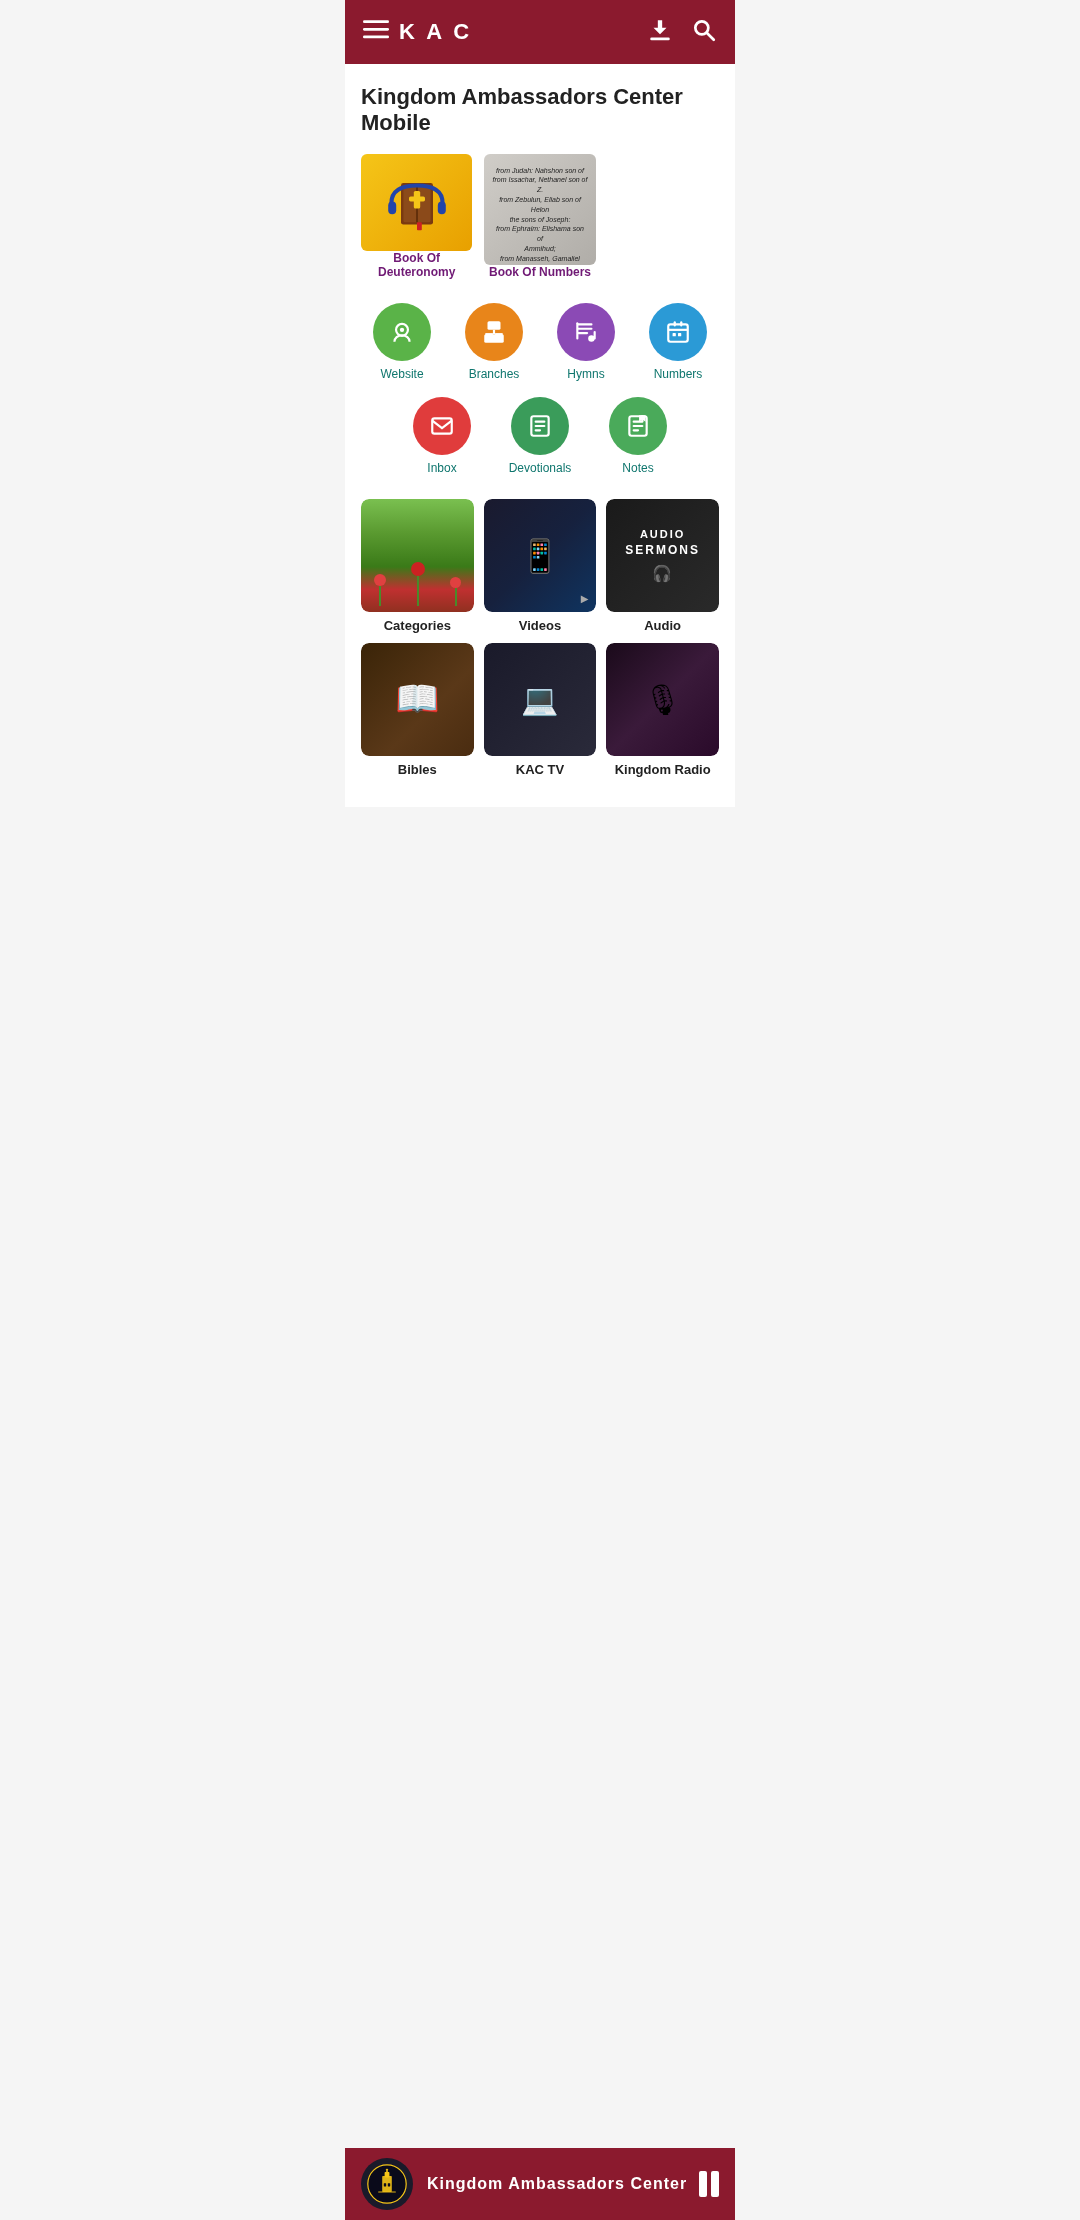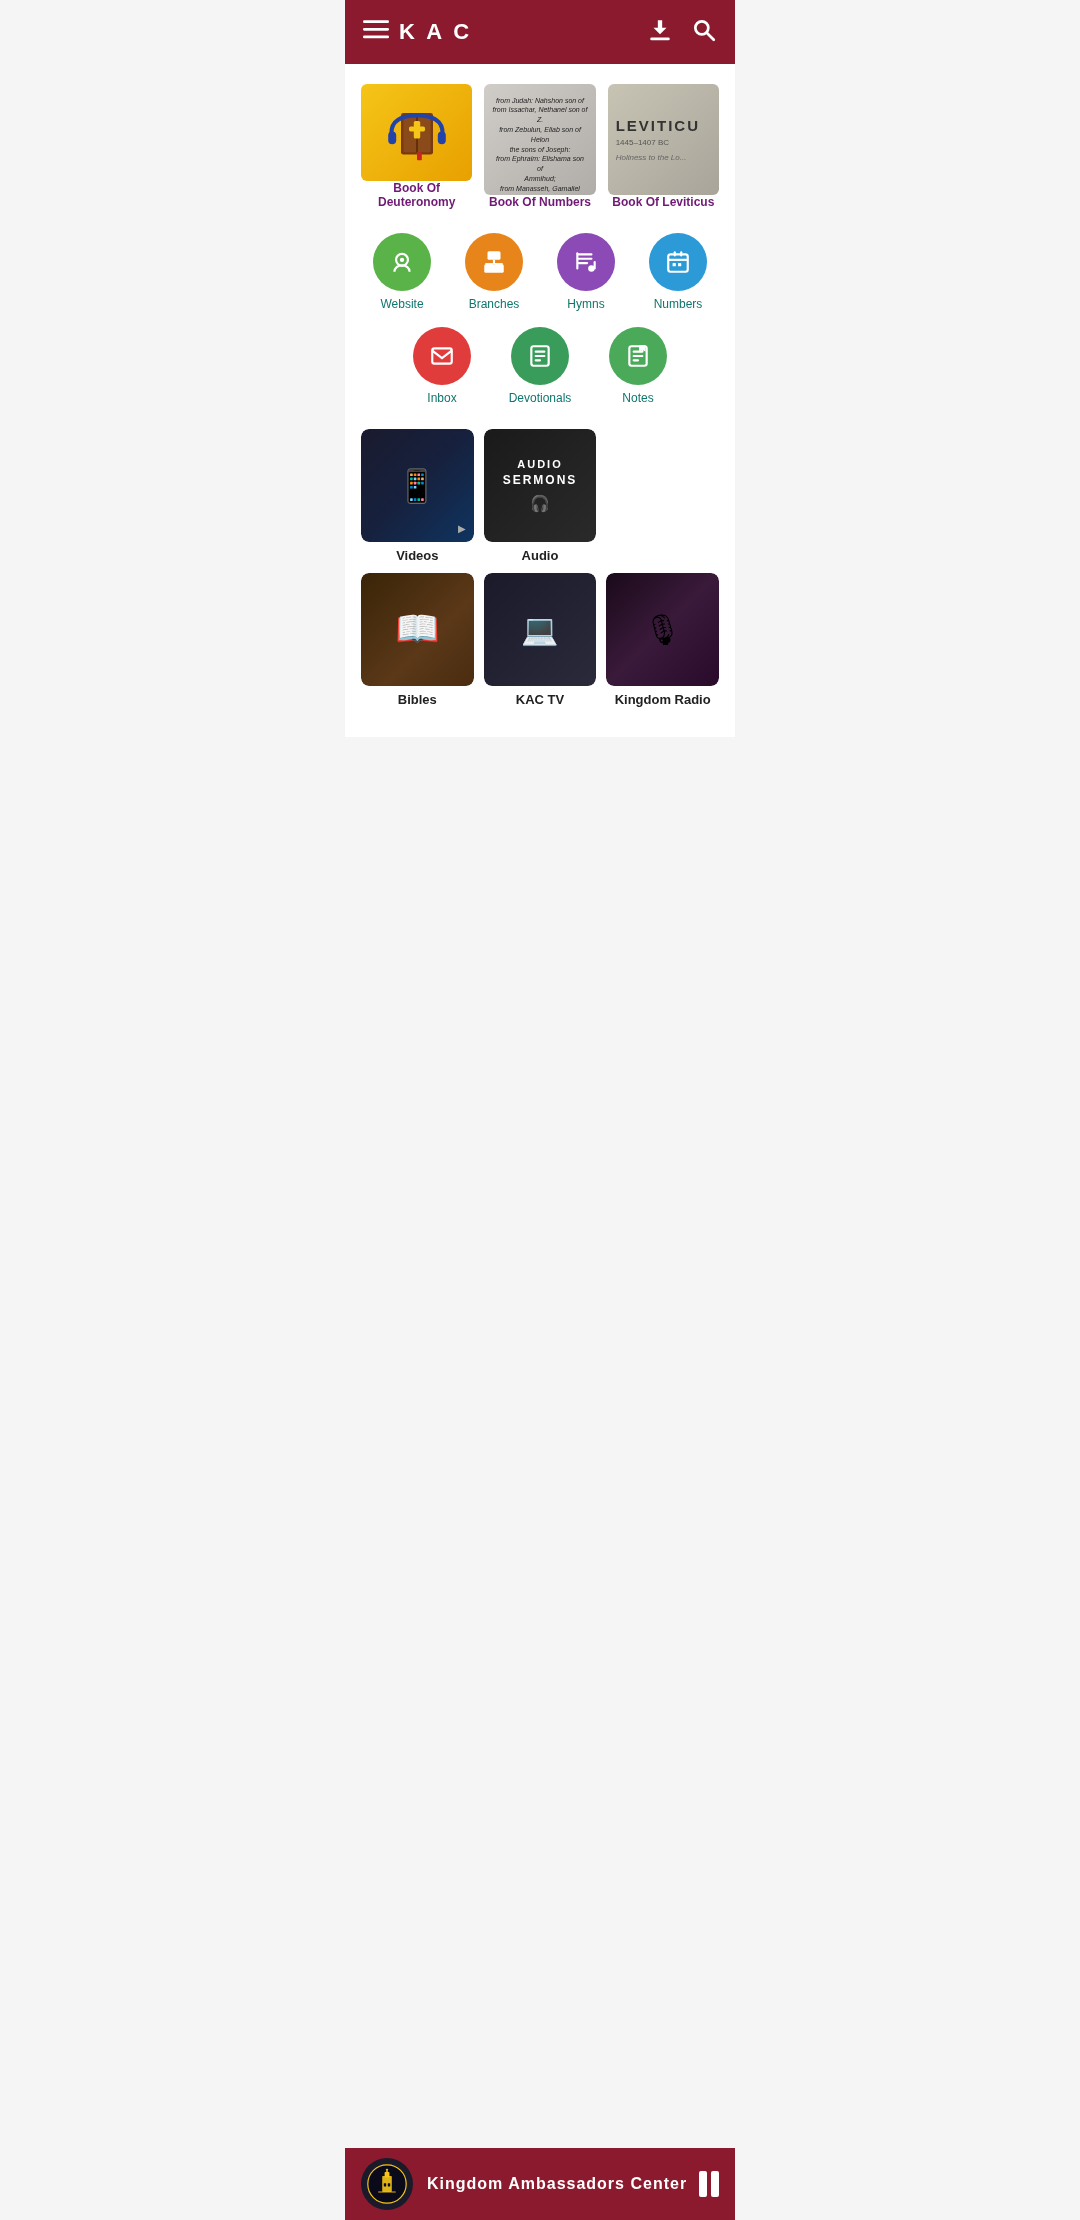--- a/index.html
+++ b/index.html
@@ -312,20 +312,21 @@
       <svg class="svg-icon" viewBox="0 0 24 24">
           <circle cx="10" cy="10" r="6" stroke="white" stroke-width="2.5" fill="none"></circle>
           <line x1="14.5" y1="14.5" x2="21" y2="21" stroke="white" stroke-width="2.5" stroke-linecap="round"></line>
         </svg>
     </span>
   </div>
 </div>
 
 <div class="main-content">
 
+  <div class="page-title">Kingdom Ambassadors Center Mobile</div>
 
   <div class="books-grid">
 
     <div class="book-card">
       <div class="bible-headphone-img">
         <svg width="80" height="80" viewBox="0 0 100 100">
 
           <rect x="30" y="25" width="40" height="52" rx="3" fill="#7a3a10"></rect>
           <rect x="33" y="28" width="34" height="46" rx="2" fill="#8b4a1a"></rect>
           <line x1="50" y1="28" x2="50" y2="74" stroke="#5a2a08" stroke-width="2"></line>
@@ -357,30 +358,20 @@
             from Ephraim: Elishama son of<br>
             Ammihud;<br>
             from Manasseh, Gamaliel son...<br>
             from Benjamin: Abidan son of...
           </div>
         </div>
       </div>
       <span class="book-label">Book Of Numbers</span>
     </div>
 
-    <div class="book-card">
-      <div class="book-img-leviticus">
-        <div style="display:flex; flex-direction:column; align-items:flex-start; justify-content:center; padding:8px; width:100%; height:100%; background:linear-gradient(135deg, #c8c4b4 0%, #a8a49a 100%);">
-          <div style="font-size:15px; font-weight:bold; color:#333; letter-spacing:2px;">LEVITICU</div>
-          <div style="font-size:8px; color:#555; margin-top:4px;">1445–1407 BC</div>
-          <div style="font-size:8px; color:#666; margin-top:6px; font-style:italic;">Holiness to the Lo...</div>
-        </div>
-      </div>
-      <span class="book-label">Book Of Leviticus</span>
-    </div>
 
   </div>
 
   <div class="icon-grid">
 
     <div class="icon-item">
       <div class="icon-circle ic-green">
         <svg width="26" height="26" viewBox="0 0 24 24" fill="white">
           <circle cx="12" cy="10" r="5.5" stroke="white" stroke-width="2" fill="none"></circle>
           <path d="M5 21c0-3.3 3.1-6 7-6s7 2.7 7 6" stroke="white" stroke-width="2" fill="none"></path>
@@ -468,20 +459,40 @@
           <path d="M13 2 L19 2 L19 8 L16 6 L13 8 Z" fill="white"></path>
         </svg>
       </div>
       <span class="icon-label">Notes</span>
     </div>
 
   </div>
 
   <div class="media-grid">
 
+    <div class="media-card">
+      <div class="media-img">
+        <div style="width:100%;height:100%;background:linear-gradient(180deg,#7ac050 0%,#5a9a30 30%,#3a7a18 60%,#c03030 80%,#903020 100%);display:flex;align-items:flex-end;justify-content:space-around;padding-bottom:6px;border-radius:8px;">
+
+          <div style="display:flex;flex-direction:column;align-items:center;">
+            <div style="width:12px;height:12px;border-radius:50%;background:#e04040;"></div>
+            <div style="width:2px;height:20px;background:#4a8a2a;"></div>
+          </div>
+          <div style="display:flex;flex-direction:column;align-items:center;">
+            <div style="width:14px;height:14px;border-radius:50%;background:#cc2222;"></div>
+            <div style="width:2px;height:30px;background:#4a8a2a;"></div>
+          </div>
+          <div style="display:flex;flex-direction:column;align-items:center;">
+            <div style="width:11px;height:11px;border-radius:50%;background:#e04040;"></div>
+            <div style="width:2px;height:18px;background:#4a8a2a;"></div>
+          </div>
+        </div>
+      </div>
+      <span class="media-label">Categories</span>
+    </div>
 
     <div class="media-card">
       <div class="media-img">
         <div style="width:100%;height:100%;background:linear-gradient(135deg,#1a1a2e 0%,#16213e 50%,#0f3460 100%);display:flex;align-items:center;justify-content:center;border-radius:8px;">
           <div style="color:#888;font-size:32px;">📱</div>
           <div style="position:absolute;bottom:8px;right:8px;color:#aaa;font-size:10px;">▶</div>
         </div>
       </div>
       <span class="media-label">Videos</span>
     </div>

